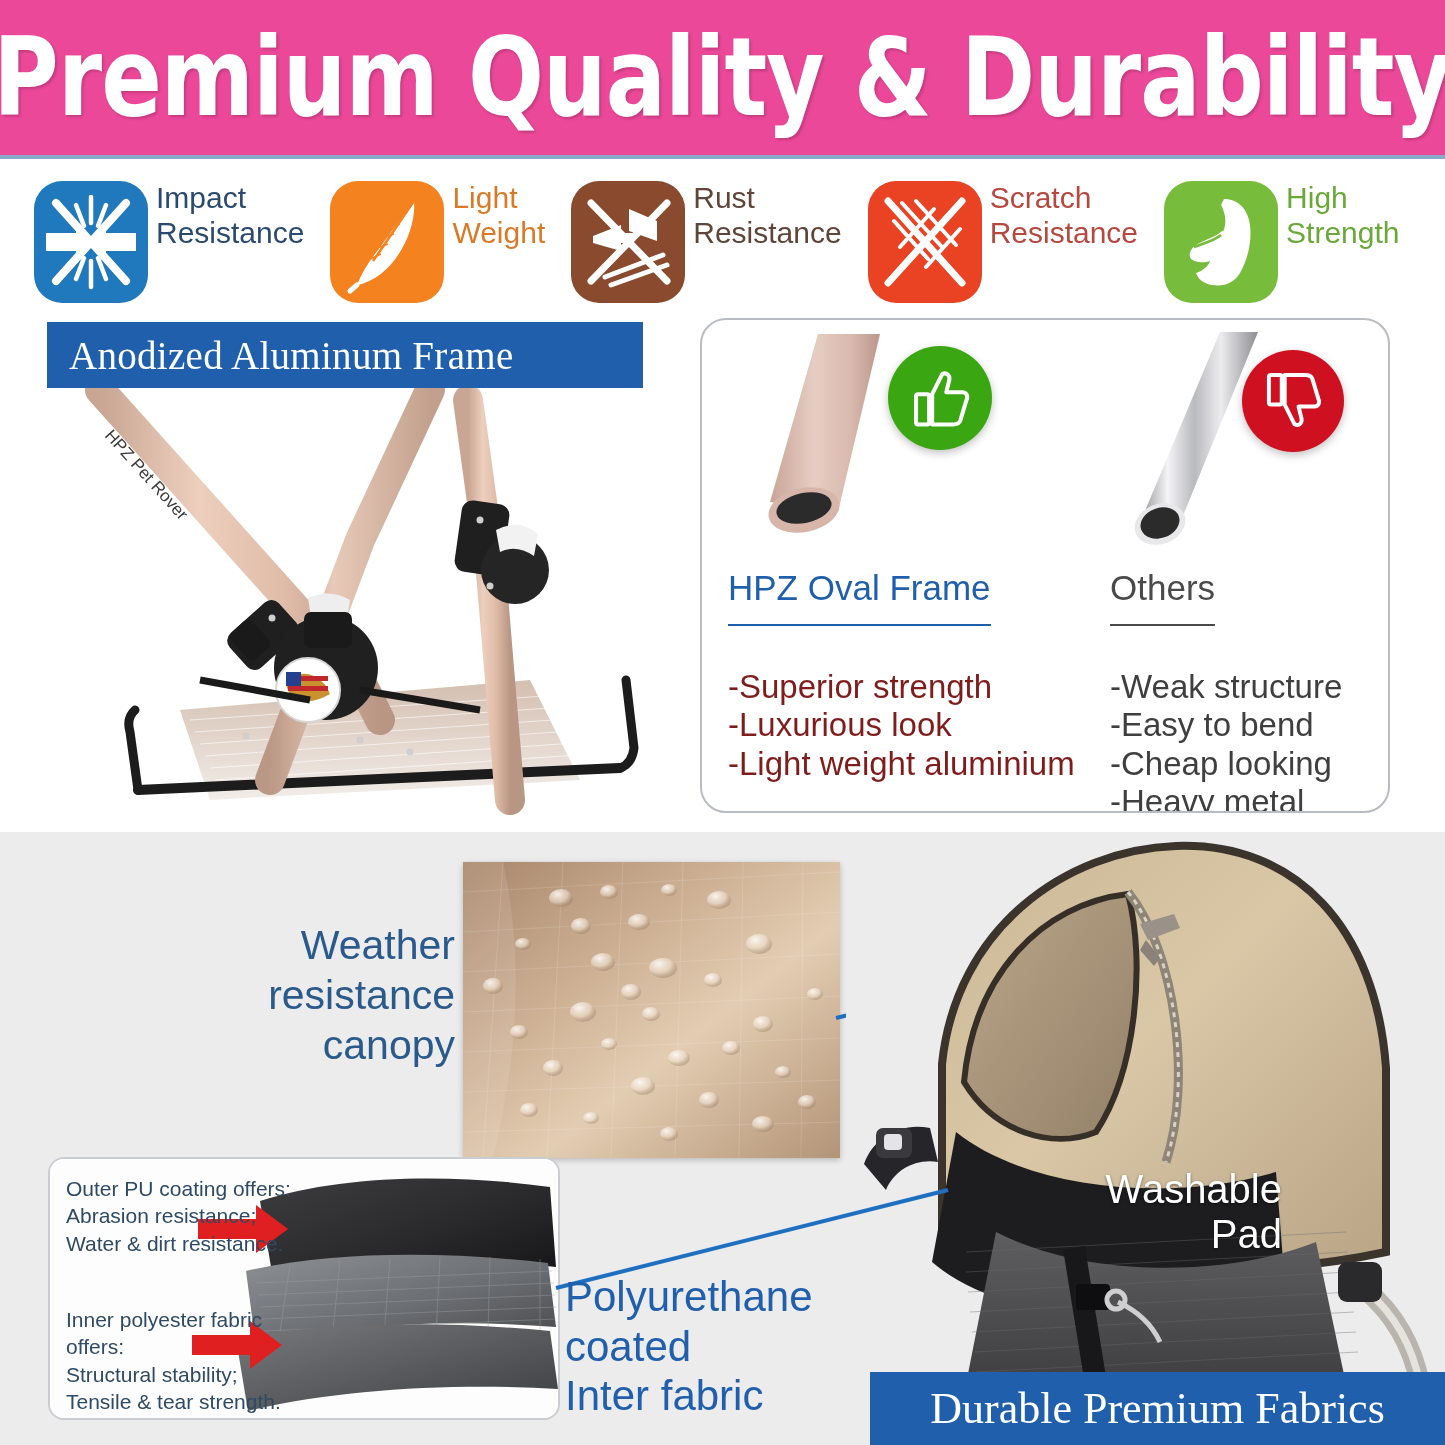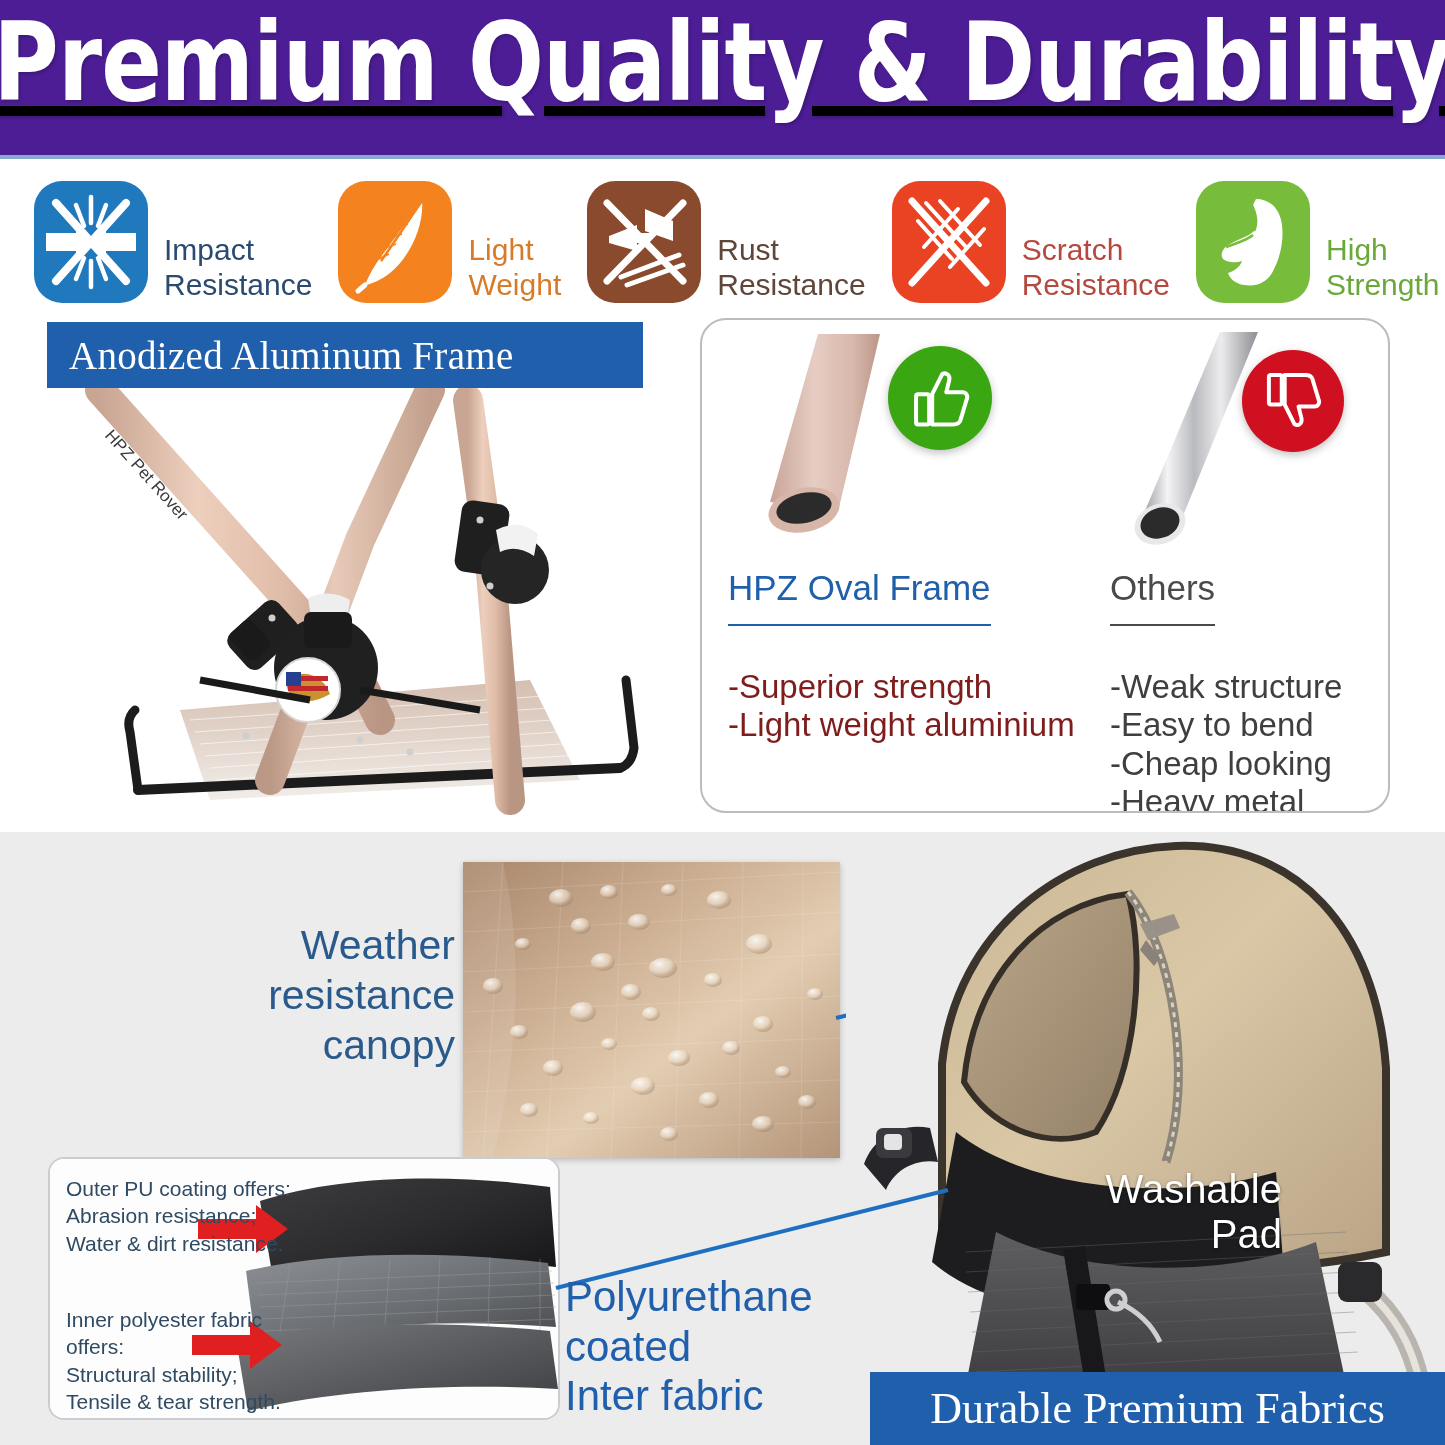--- a/index.html
+++ b/index.html
@@ -7,22 +7,22 @@
     width: 1445px; height: 1445px;
     font-family: "Liberation Sans", sans-serif;
     background: #ffffff;
     overflow: hidden;
     position: relative;
   }
 
   
   .header {
     position: absolute; left: 0; top: 0; width: 1445px; height: 155px;
-    background: #4c1d95;
-    display: flex; justify-content: center; text-decoration: underline;
+    background: #ec4899;
+    display: flex; align-items: center; justify-content: center;
   }
   .header-title {
     font-family: "DejaVu Sans Condensed", "Liberation Sans Narrow", "Liberation Sans", sans-serif;
     font-weight: bold;
     font-size: 108px;
     color: #ffffff;
     letter-spacing: -1px;
     transform: scaleX(0.92);
     white-space: nowrap;
     text-shadow: 2px 2px 3px rgba(0,0,0,0.18);
@@ -31,21 +31,21 @@
     position: absolute; left: 0; top: 155px; width: 1445px; height: 4px;
     background: #8aa9cd;
   }
 
   
   .features {
     position: absolute; left: 0; top: 172px; width: 1445px; height: 140px;
     display: flex; align-items: center;
     padding: 0 34px;
   }
-  .feature { display: flex; align-items: flex-end; gap: 16px; }
+  .feature { display: flex; align-items: flex-start; gap: 8px; }
   .feature + .feature { margin-left: 26px; }
   .badge {
     width: 114px; height: 122px; border-radius: 28px;
     position: relative; flex: 0 0 auto;
     overflow: hidden;
   }
   .badge svg { position: absolute; left: 0; top: 0; width: 100%; height: 100%; }
   .feat-label {
     font-size: 30px; line-height: 1.16; white-space: nowrap;
     font-family: "Liberation Sans", sans-serif;
@@ -390,20 +390,21 @@
       <path d="M24 6 L24 36 L34 56 C38 58 42 55 41 50 L38 38 L54 38 C58 38 60 34 58 30
                L52 10 C51 7 48 6 45 6 Z" fill="none" stroke="#fff" stroke-width="4" stroke-linejoin="round"></path>
       <rect x="8" y="6" width="13" height="30" rx="2" fill="none" stroke="#fff" stroke-width="4"></rect>
     </svg>
   </div>
 
   <div class="cmp-col hpz">
     <div class="cmp-head hpz">HPZ Oval Frame</div>
     <ul class="cmp-list hpz">
       <li>-Superior strength</li>
+      <li>-Luxurious look</li>
       <li>-Light weight aluminium</li>
     </ul>
   </div>
 
   <div class="cmp-col oth">
     <div class="cmp-head oth">Others</div>
     <ul class="cmp-list oth">
       <li>-Weak structure</li>
       <li>-Easy to bend</li>
       <li>-Cheap looking</li>

